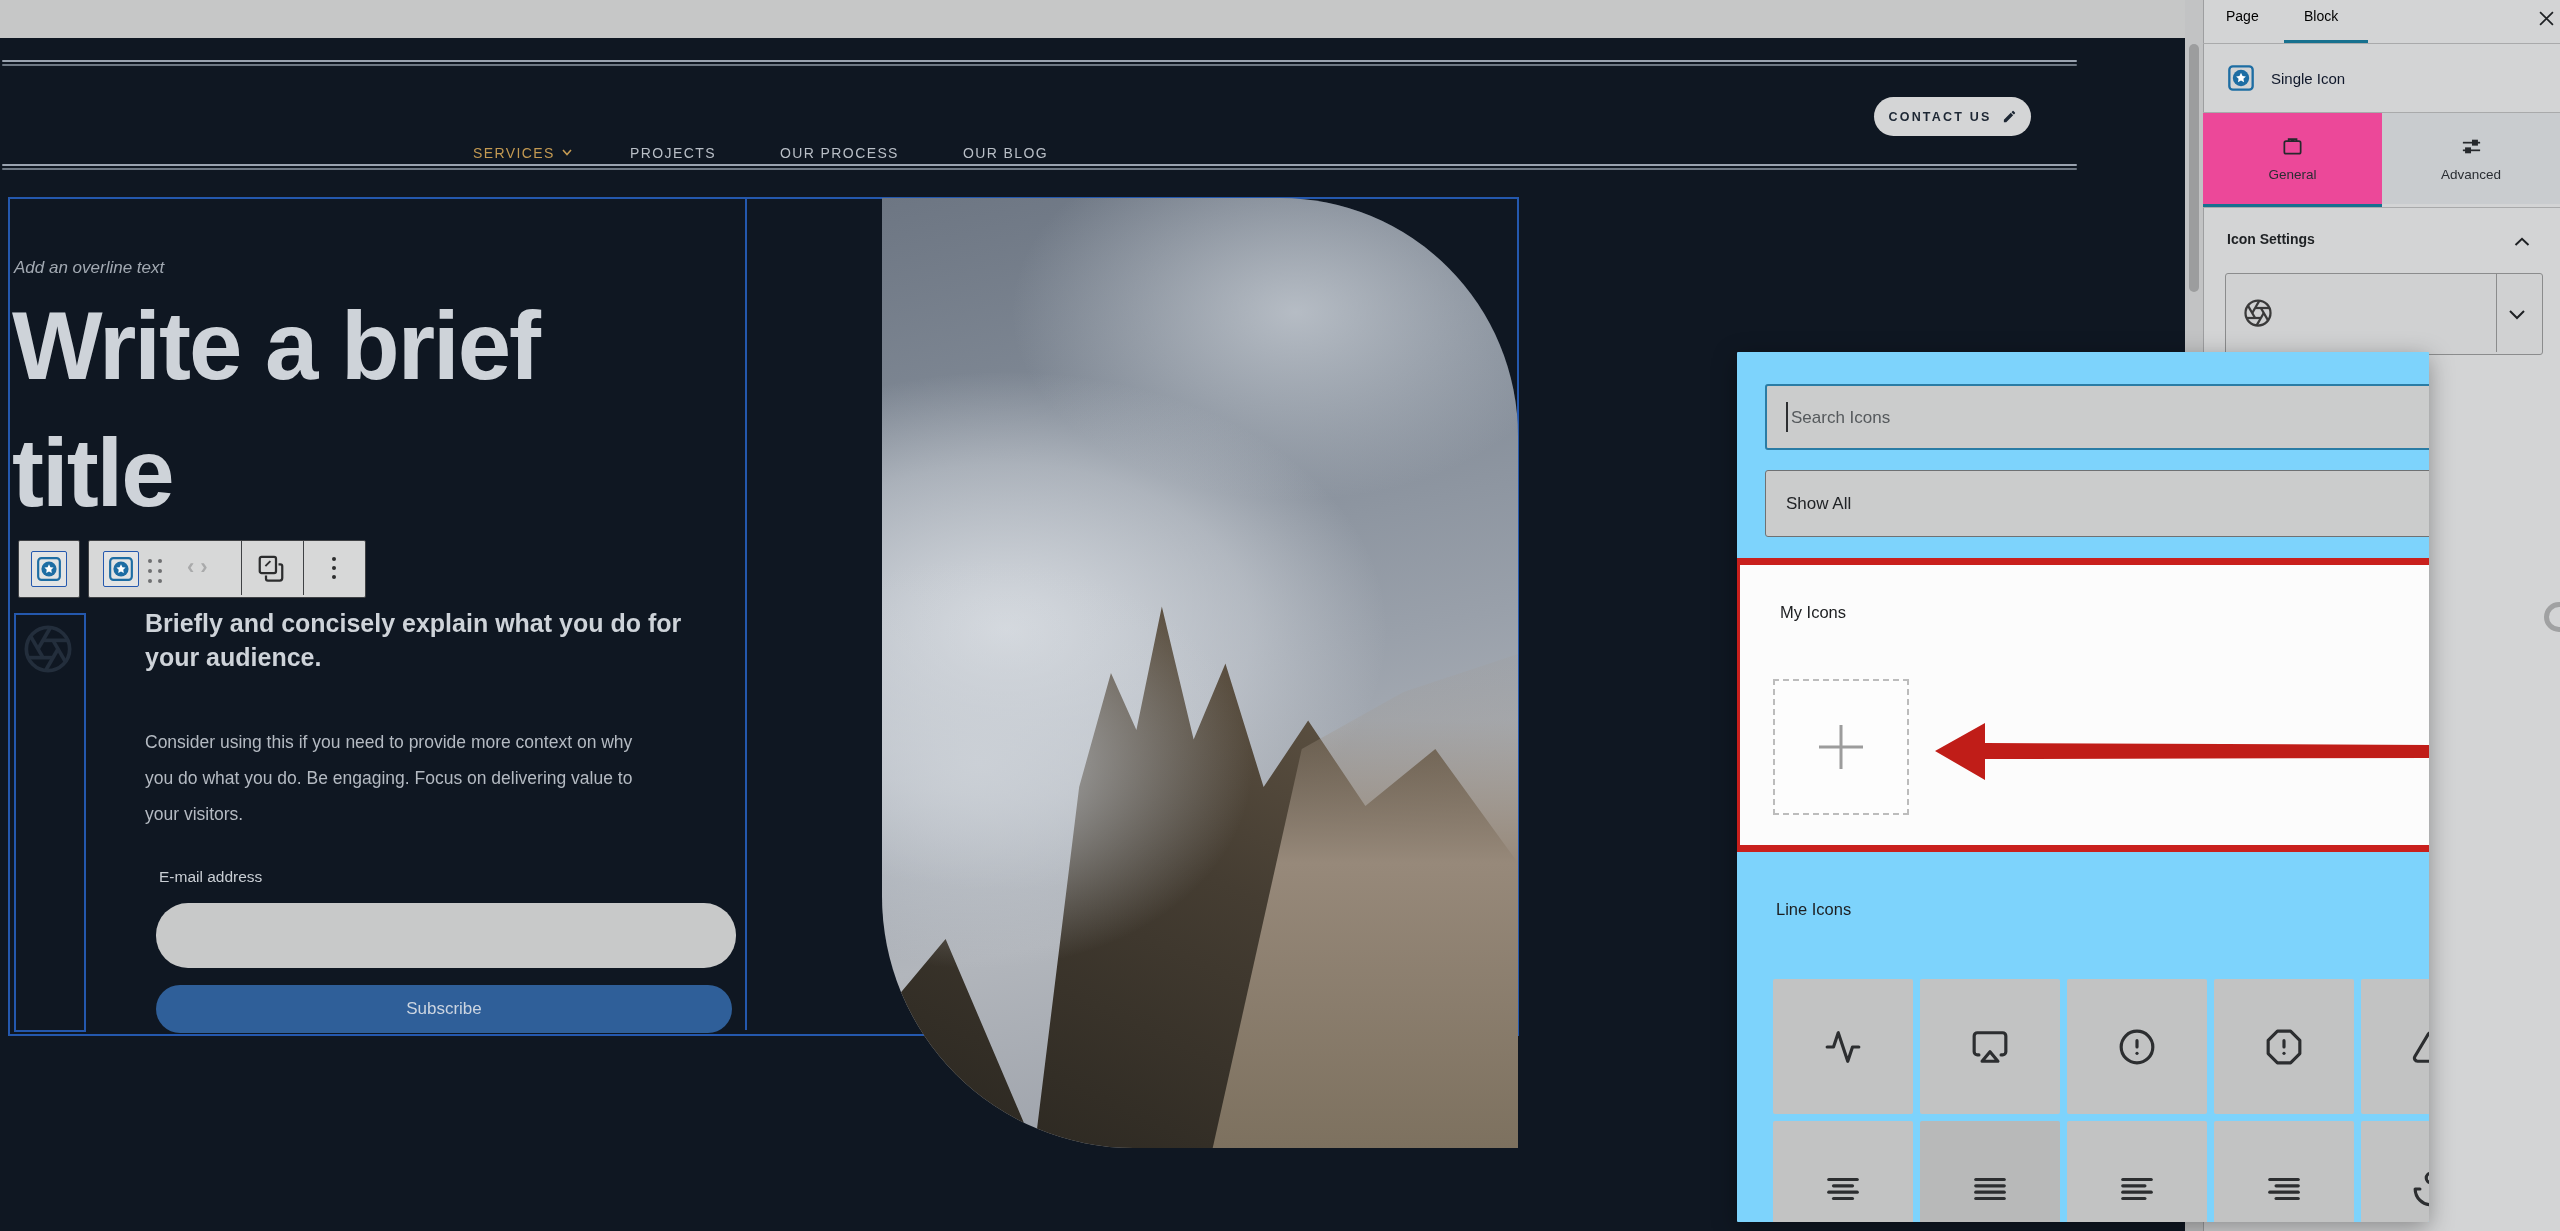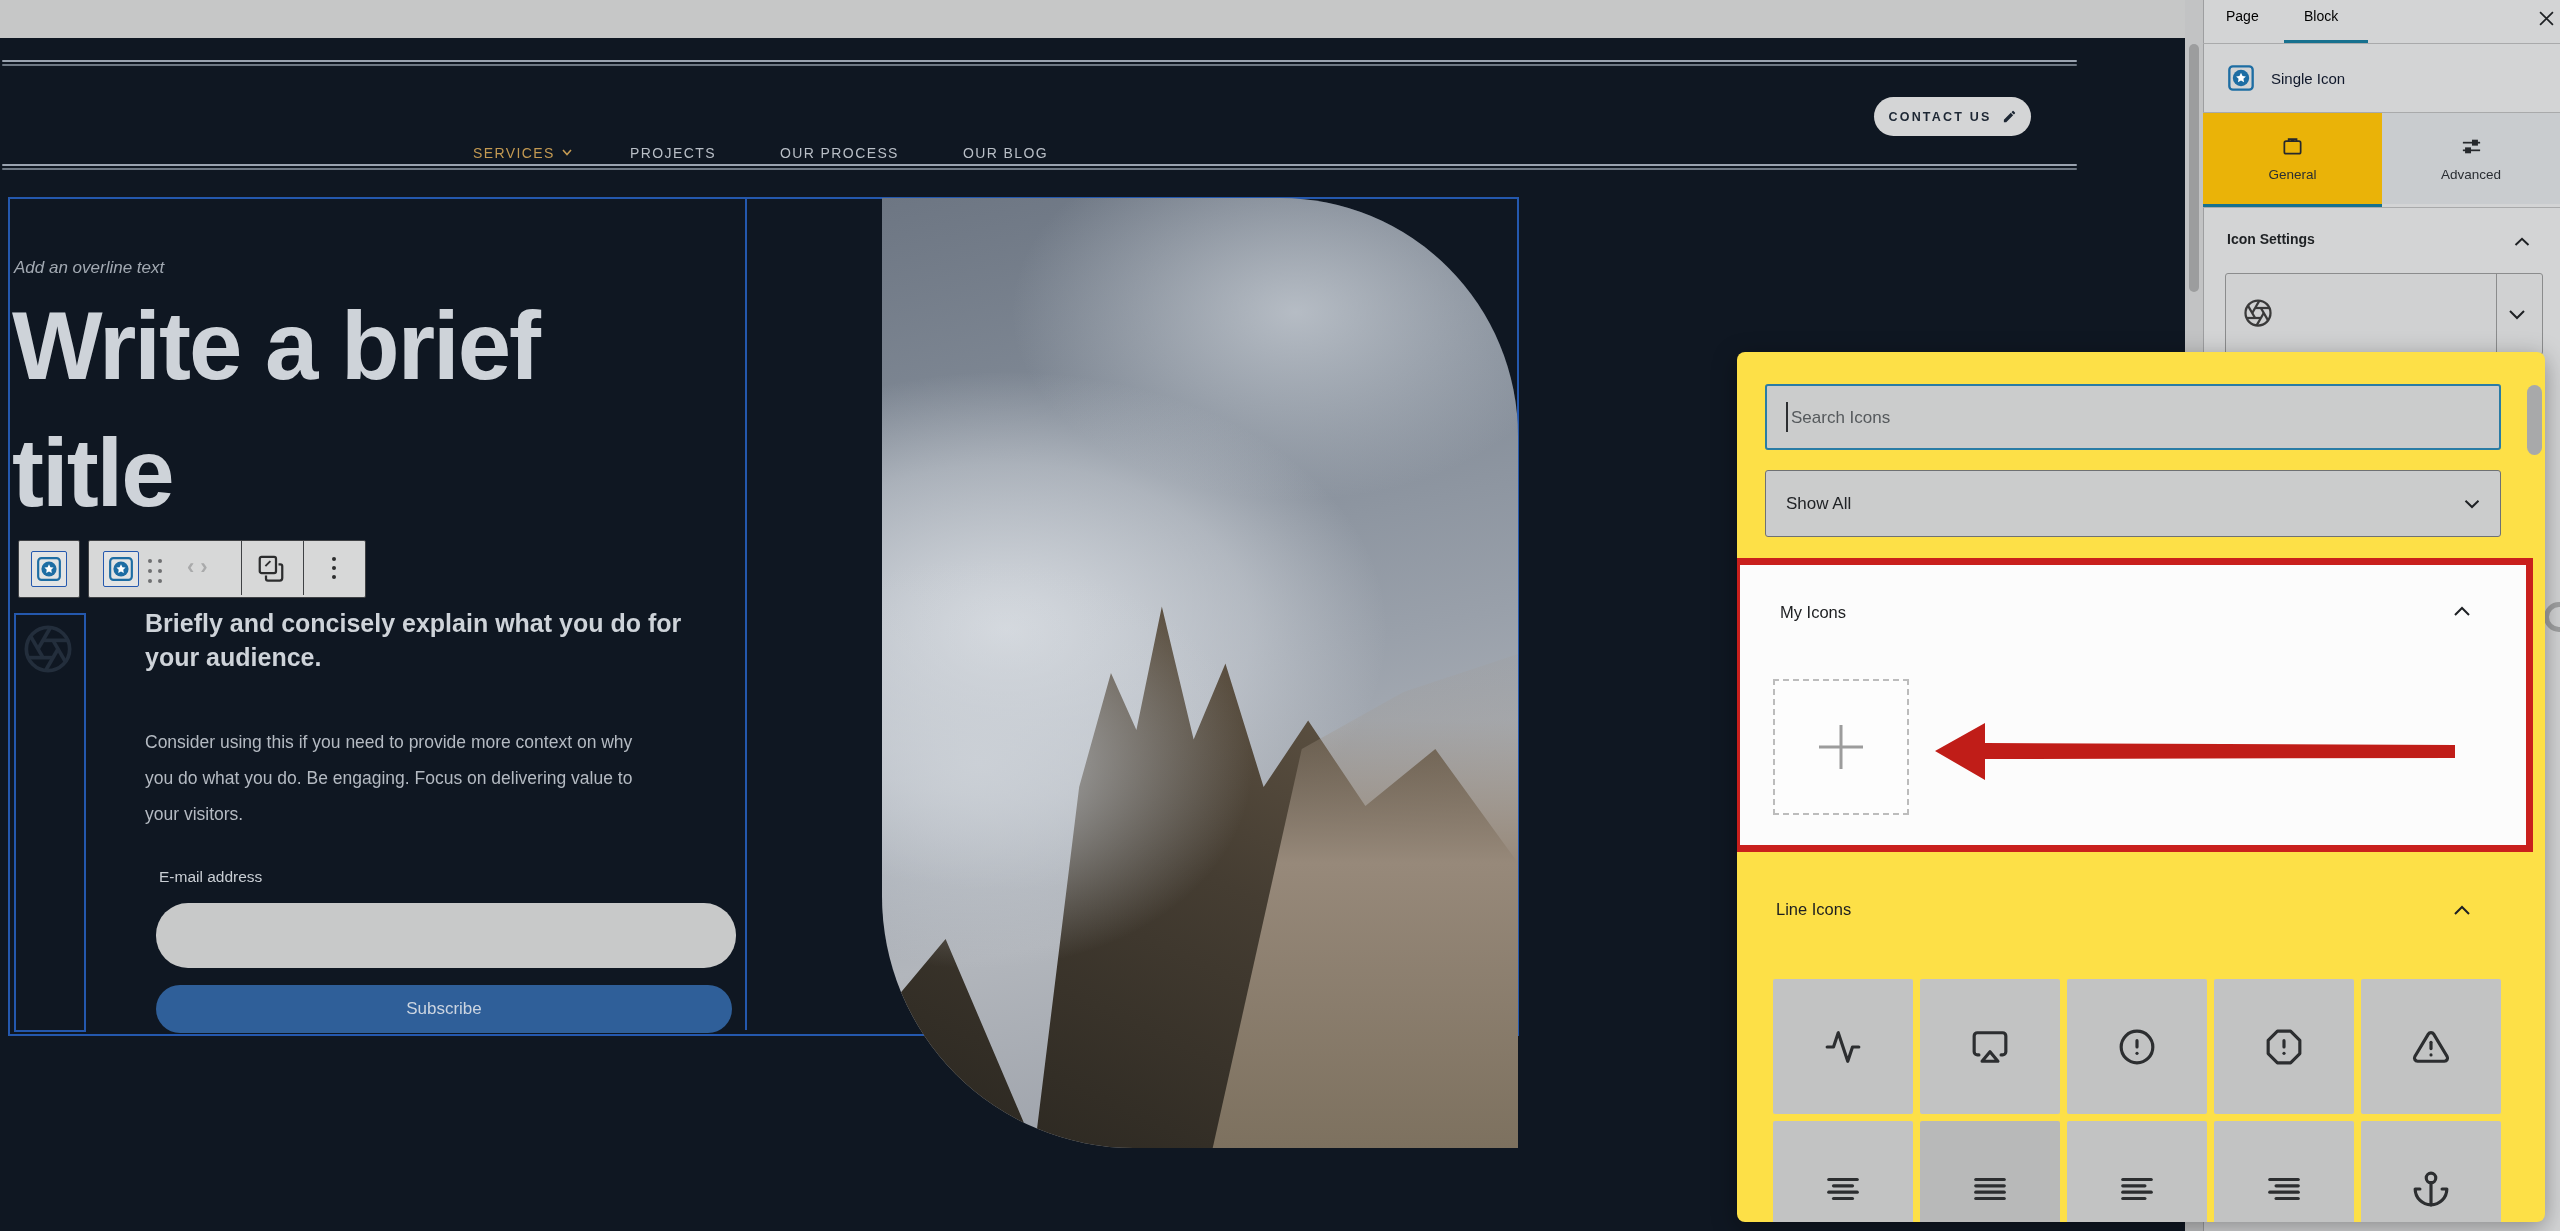--- a/index.html
+++ b/index.html
@@ -73,32 +73,32 @@
   
   .sidebar{left:2203px;top:0;width:357px;height:1231px;background:#d3d4d5;border-left:1px solid #9d9ea0;}
   .sb-tab{top:8px;font-size:14px;color:#000000;}
   .sb-tab.active{font-weight:400;}
   .sb-underline{left:2284px;top:40px;width:84px;height:3px;background:#17718f;}
   .sb-div{left:2203px;width:357px;height:1px;background:#a9aaab;}
   .close-x{left:2534px;top:6px;width:24px;height:24px;display:flex;align-items:center;justify-content:center;}
   .block-label{left:2271px;top:70px;font-size:15px;font-weight:500;color:#0f172a;}
   .ga-strip{left:2203px;top:113px;width:357px;height:91px;}
   .ga-half{position:absolute;top:0;height:91px;display:flex;flex-direction:column;align-items:center;justify-content:center;gap:9px;}
-  .ga-general{left:0;width:179px;background:#eab308;}
+  .ga-general{left:0;width:179px;background:#ec4899;}
   .ga-advanced{left:179px;width:178px;background:#c9cccf;}
   .ga-half span{font-size:13.5px;color:#2a2e33;}
   .ga-underline{left:2203px;top:204px;width:179px;height:3px;background:#17718f;}
   .section-title{left:2227px;top:231px;font-size:14px;font-weight:600;color:#1e2124;}
   .preview-box{left:2225px;top:273px;width:316px;height:80px;border:1px solid #8b8c8d;border-radius:3px;background:#d0d1d2;}
   .preview-div{left:2496px;top:274px;width:1px;height:78px;background:#8b8c8d;}
 
   .edge-knob{left:2544px;top:602px;width:30px;height:30px;border-radius:50%;border:5px solid #a0a1a2;box-sizing:border-box;}
 
   
-  .popup{left:1737px;top:352px;width:808px;height:870px;background:#fde047;border-radius:8px;
+  .popup{left:1737px;top:352px;width:692px;height:870px;background:#7dd3fc;border-radius:1px;
       box-shadow:0 6px 24px rgba(0,0,0,.35);overflow:hidden;}
   .pp{position:absolute;}
   .search-box{left:28px;top:32px;width:736px;height:66px;border:2px solid #2a7ca5;border-radius:3px;background:#cbcccc;box-sizing:border-box;}
   .search-box input{position:absolute;left:22px;top:0;width:680px;height:62px;border:none;background:transparent;outline:none;
       font-size:17px;color:#3c4043;font-family:"Liberation Sans",sans-serif;}
   .search-box input::placeholder{color:#55595c;opacity:1;}
   .caret{position:absolute;left:19px;top:16px;width:2px;height:30px;background:#2c2e30;}
   .show-all{left:28px;top:118px;width:736px;height:67px;border:1px solid #6f7173;border-radius:3px;background:#cbcccc;
       box-sizing:border-box;display:flex;align-items:center;padding:0 20px;justify-content:space-between;}
   .show-all span{font-size:17px;color:#212326;}

